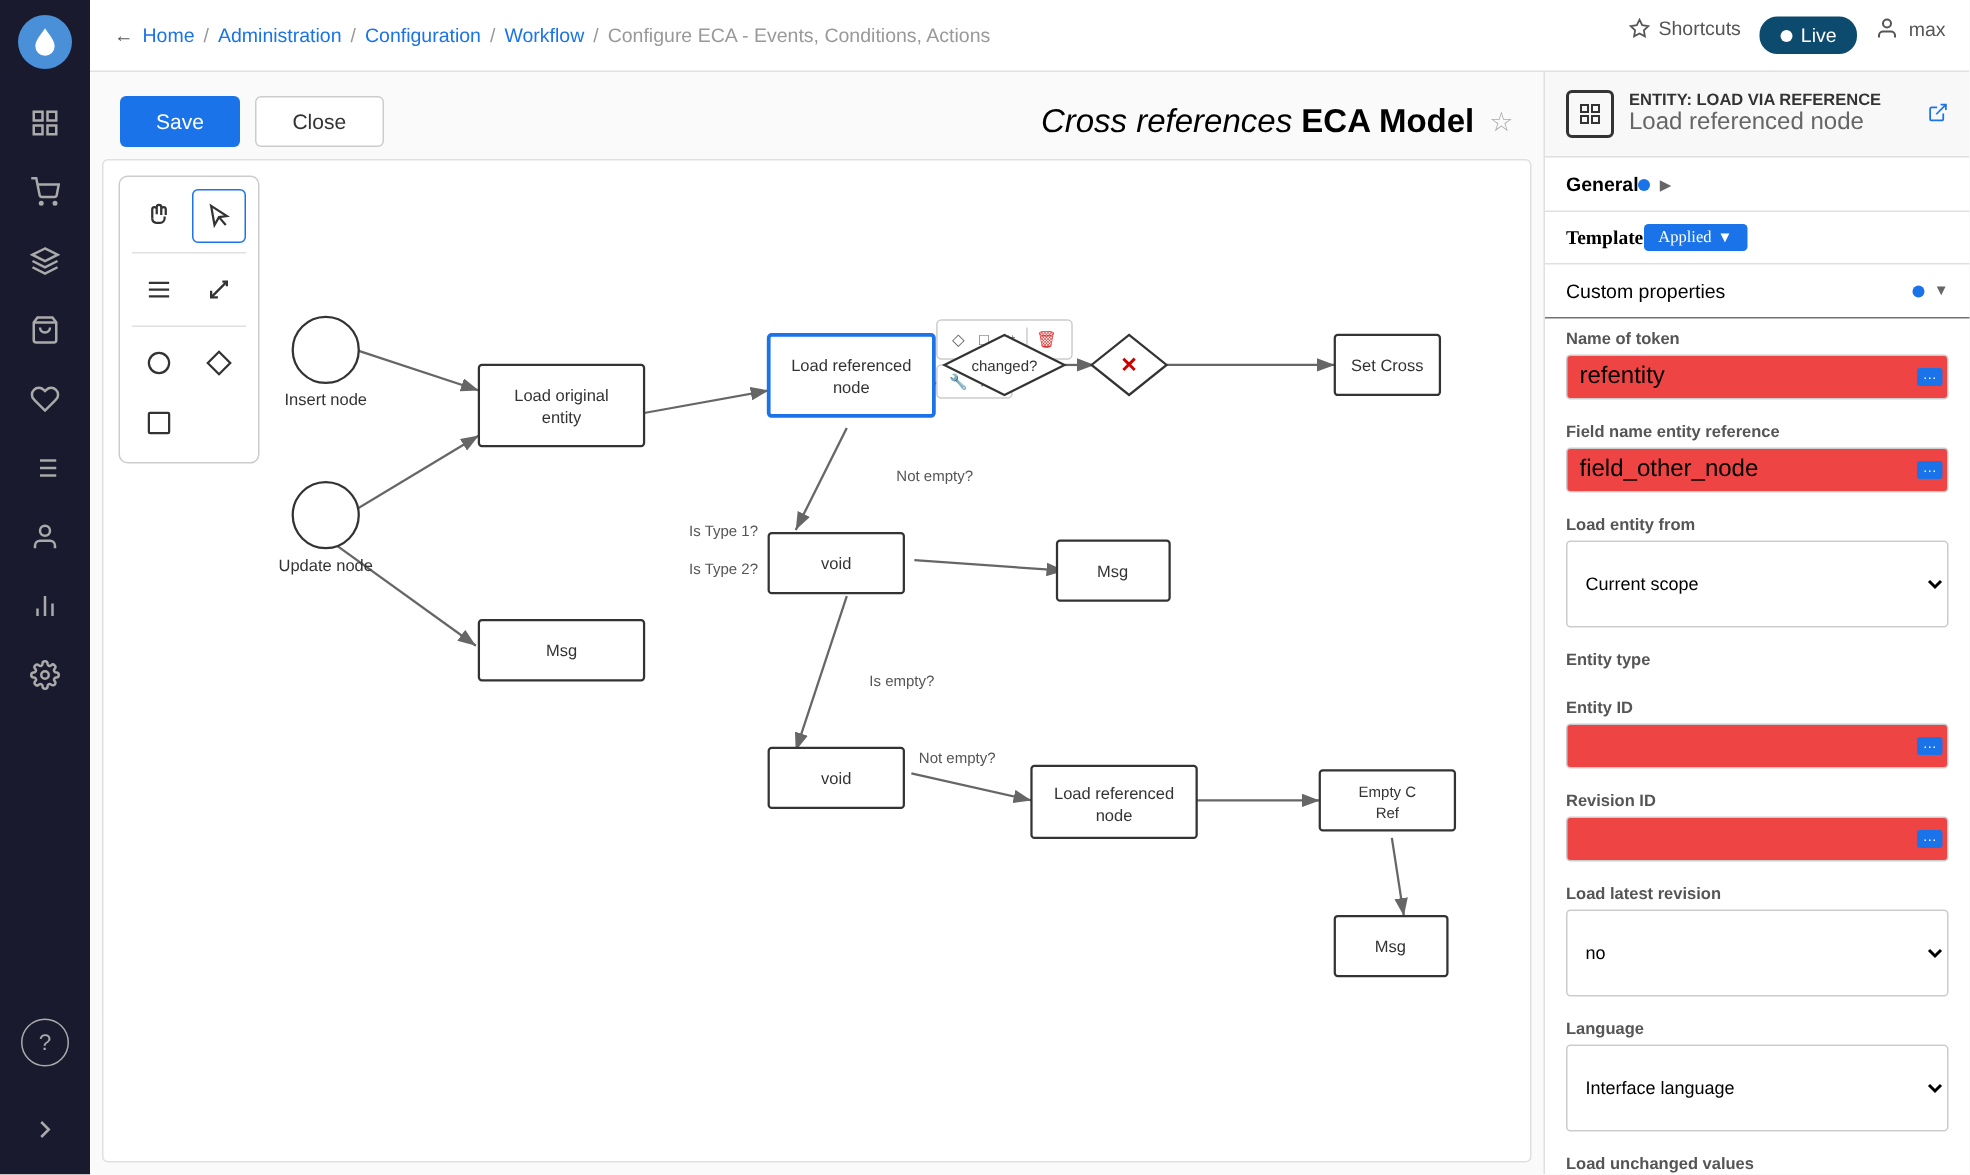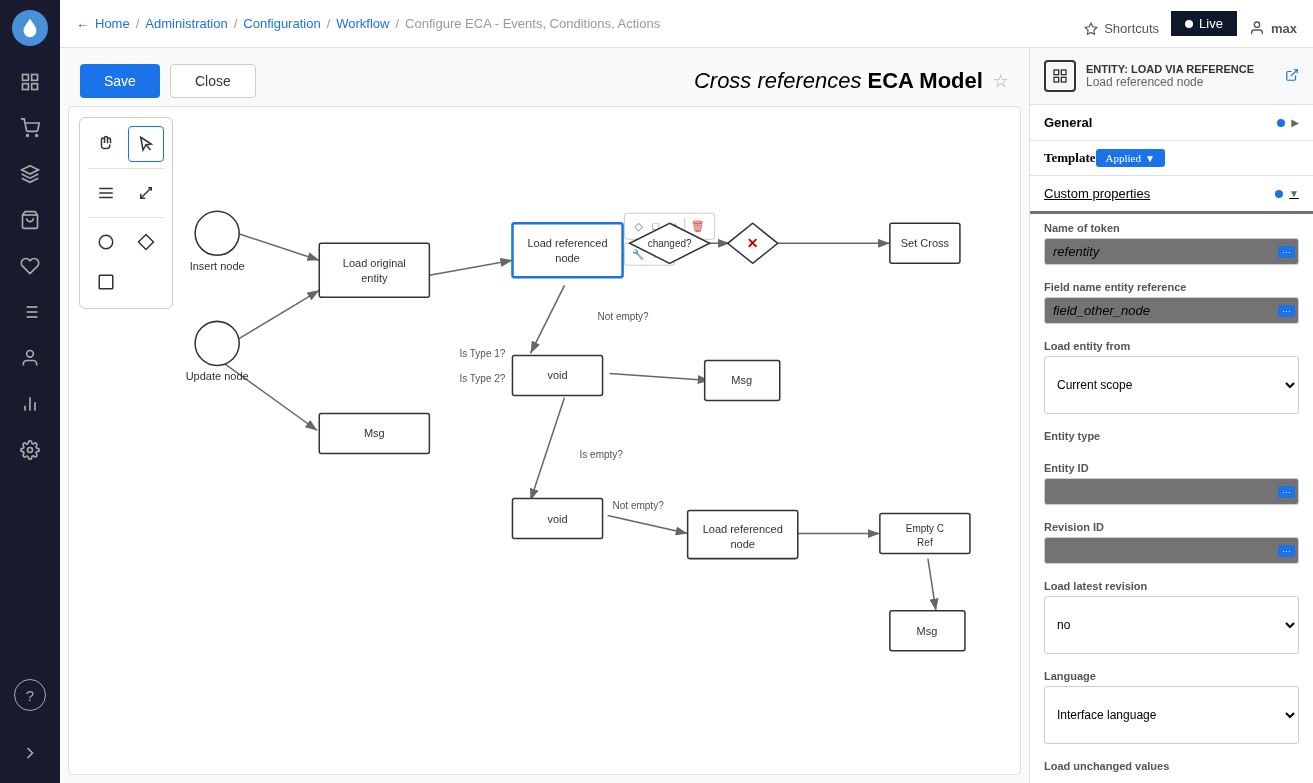--- a/index.html
+++ b/index.html
@@ -45,33 +45,33 @@
       align-items: center;
       padding: 0 16px;
       gap: 8px;
     }
     .topbar-breadcrumb {
       display: flex; align-items: center; gap: 6px;
       color: #555; font-size: 13px; flex: 1;
     }
     .topbar-breadcrumb a { color: #1a73e8; text-decoration: none; }
     .topbar-breadcrumb span { color: #999; }
-    .topbar-actions { display: flex; align-items: flex-end; gap: 12px; }
+    .topbar-actions { display: flex; align-items: flex-start; gap: 12px; }
     .btn-shortcuts {
       display: flex; align-items: center; gap: 6px;
       color: #555; background: none; border: none; cursor: pointer; font-size: 13px;
     }
     .btn-live {
-      background: #0f172a; color: white;
-      border: none; border-radius: 0;
+      background: #0c4a6e; color: white;
+      border: none; border-radius: 12px;
       padding: 5px 14px; font-size: 13px; cursor: pointer;
       display: flex; align-items: center; gap: 6px;
     }
     .btn-live-dot { width: 8px; height: 8px; background: white; border-radius: 50%; }
-    .user-menu { display: flex; align-items: center; gap: 6px; color: #555; cursor: pointer; font-weight: bold; }
+    .user-menu { display: flex; align-items: center; gap: 6px; color: #555; cursor: pointer; }
 
     
     .content-area { flex: 1; display: flex; overflow: hidden; }
 
     
     .canvas-wrapper { flex: 1; display: flex; flex-direction: column; background: #fafafa; overflow: hidden; }
     .canvas-header {
       padding: 16px 20px 8px;
       display: flex; align-items: center; justify-content: space-between;
     }
@@ -118,50 +118,50 @@
       padding: 12px 14px;
       background: #f8f8f8;
       border-bottom: 1px solid #e0e0e0;
       display: flex; align-items: center; gap: 10px;
     }
     .panel-icon {
       width: 32px; height: 32px; border: 2px solid #333;
       border-radius: 4px; display: flex; align-items: center; justify-content: center;
     }
     .panel-title { font-size: 11px; font-weight: 700; text-transform: uppercase; color: #333; }
-    .panel-subtitle { font-size: 12px; color: #666; }
+    .panel-subtitle { font-size: 16px; color: #666; }
     .panel-ext-link { margin-left: auto; color: #1a73e8; cursor: pointer; }
 
     .browse-tokens {
       padding: 8px 14px;
       text-align: right;
       border-bottom: 1px solid #e0e0e0;
       font-size: 13px; color: #1a73e8; cursor: pointer;
     }
 
     .panel-body { flex: 1; overflow-y: auto; }
 
     .panel-section {
       border-bottom: 1px solid #e0e0e0;
     }
     .panel-section-header {
-      display: flex; align-items: center; justify-content: space-between;
+      display: flex; align-items: center; justify-content: flex-start;
       padding: 10px 14px; cursor: pointer;
     }
     .panel-section-header .section-title { font-size: 13px; font-weight: 600; }
     .section-dot { width: 8px; height: 8px; background: #1a73e8; border-radius: 50%; }
     .chevron { font-size: 10px; color: #666; }
 
     .panel-field { padding: 8px 14px; }
     .panel-field label { display: block; font-size: 11px; color: #555; margin-bottom: 4px; font-weight: 600; }
     .panel-input-wrap { position: relative; }
     .panel-input {
       width: 100%; padding: 5px 30px 5px 8px;
       border: 1px solid #ccc; border-radius: 3px;
-      font-size: 13px; background: #737373; font-style: italic;
+      font-size: 16px; background: #ef4444;
     }
     .panel-input-badge {
       position: absolute; right: 4px; top: 50%; transform: translateY(-50%);
       background: #1a73e8; color: white; font-size: 9px; padding: 1px 4px; border-radius: 2px;
     }
     .panel-select {
       width: 100%; padding: 20px 8px;
       border: 1px solid #ccc; border-radius: 3px;
       font-size: 12px; background: white; cursor: pointer;
     }
@@ -175,22 +175,21 @@
       background: #1a73e8; color: white;
       font-size: 11px; padding: 3px 10px; border-radius: 3px;
       display: flex; align-items: center; gap: 4px; cursor: pointer;
     }
     .applied-badge .chevron-down { font-size: 10px; }
 
     
     .custom-props-header {
       display: flex; align-items: center; justify-content: space-between;
       padding: 10px 14px; cursor: pointer;
-      border-bottom: 3px solid #737373;
-      text-decoration: underline;
+      border-bottom: 1px solid #737373;
     }
 
     
   </style>
 </head>
 <body>
 
 <div class="sidebar">
   <div class="sidebar-logo">
     <svg width="22" height="22" viewBox="0 0 24 24" fill="white">

